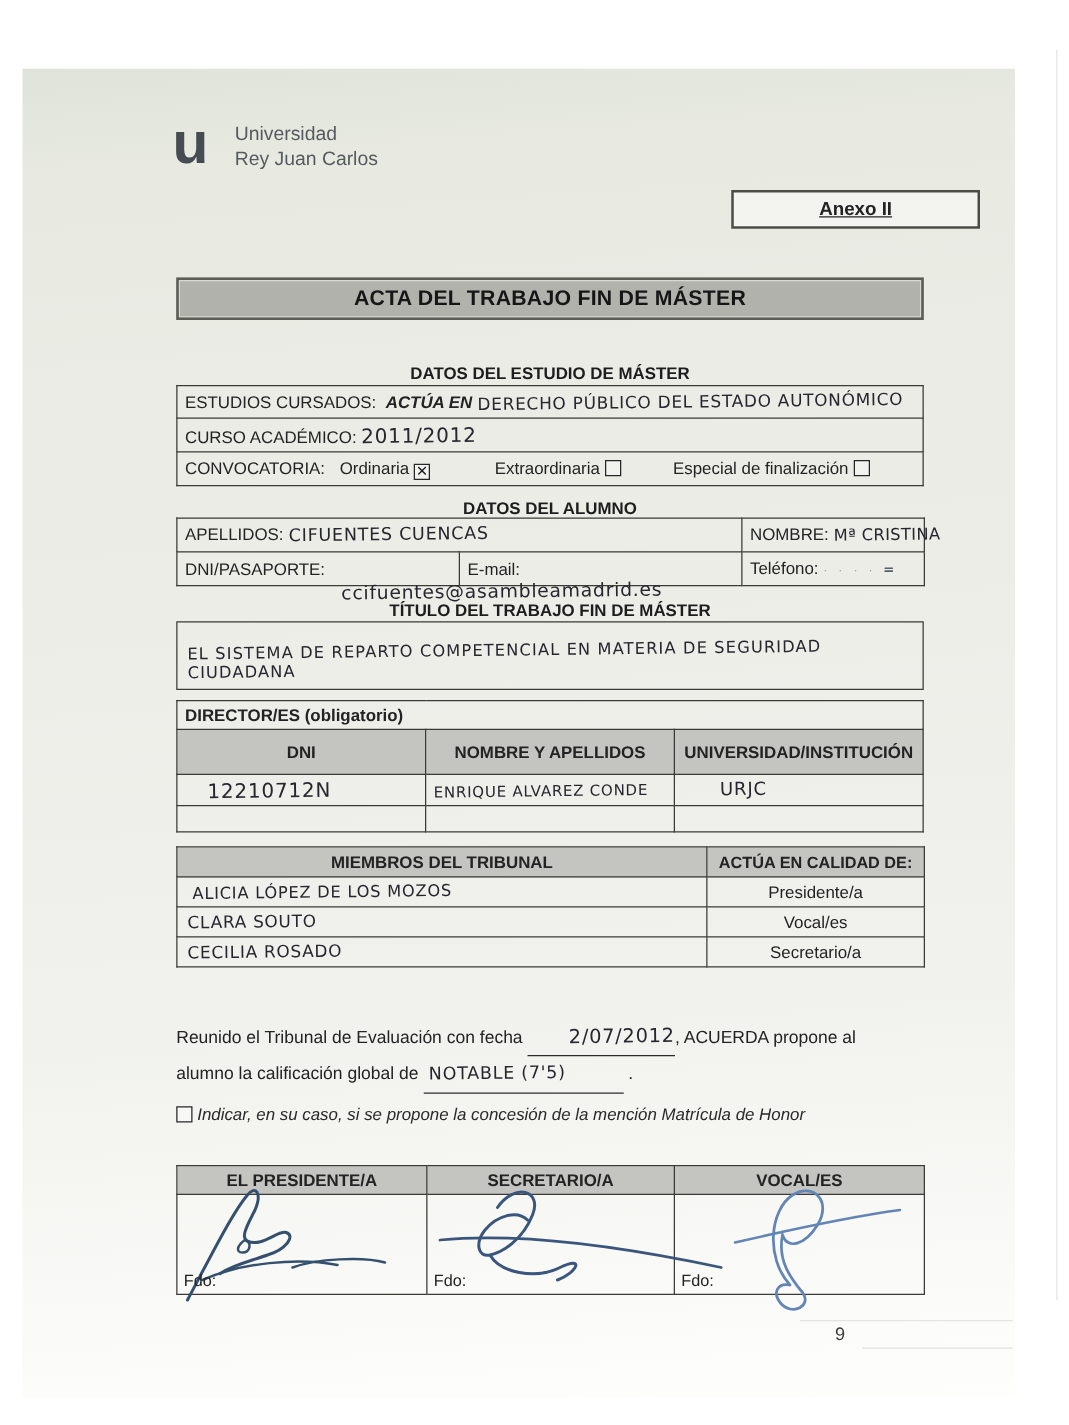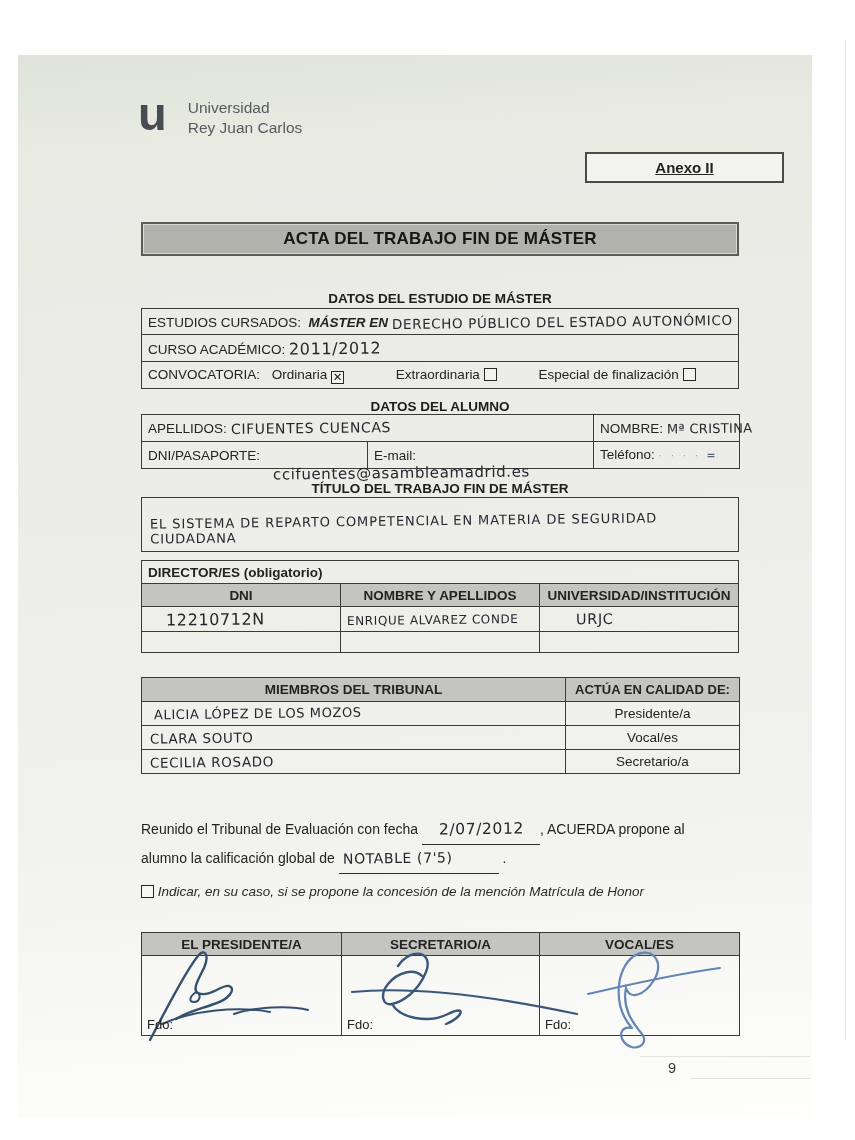--- a/index.html
+++ b/index.html
@@ -48,21 +48,21 @@
     overflow:visible; white-space:nowrap;
   }
   .gray-head { background:#c4c5c0; font-weight:bold !important; text-align:center !important; font-size:12.8px; }
 
   .cb {
     display:inline-block; width:13px; height:13px; border:1.6px solid #262626;
     font-size:11.5px; line-height:11px; text-align:center; vertical-align:-2px;
     color:#16161c; font-family:"DejaVu Sans", sans-serif; background:rgba(255,255,255,0.35);
   }
 
-  .slot { display:inline-block; border-bottom:1.5px solid #2c2c2c; text-align:center; vertical-align:baseline; }
+  .slot { display:inline-block; border-bottom:1.5px solid #2c2c2c; text-align:right; vertical-align:baseline; }
 
   .acuerdo { left:141px; top:814px; width:612px; font-size:14px; color:#232323; line-height:1.95; }
   .mencion { left:141px; top:884px; width:612px; font-size:13.5px; font-style:italic; color:#2a2a2a; }
 
   .sig-cell { position:relative; height:80px; }
   .sig-cell svg { position:absolute; overflow:visible; pointer-events:none; }
   .fdo { position:absolute; left:5px; bottom:3px; font-size:13px; color:#222; }
 
   .page-number { left:668px; top:1060px; font-size:14.5px; color:#3a3a3a; }
   .pn-line1 { left:640px; top:1056px; width:170px; height:1px; background:#e2e4df; }
@@ -94,21 +94,21 @@
   <div class="abs title-bar">
     <span>ACTA DEL TRABAJO FIN DE MÁSTER</span>
   </div>
 
   <div class="abs sec-heading" style="top:291px;">DATOS DEL ESTUDIO DE MÁSTER</div>
   <table class="form abs" style="left:141px; top:308px; width:598px;">
     <tbody>
         <tr style="height:26px;">
       <td>
         <span>ESTUDIOS CURSADOS:</span>
-        <b><i>&nbsp;<span>MÁSTER EN</span></i></b>
+        <b><i>&nbsp;<span>ACTÚA EN</span></i></b>
         <span class="hw" style="font-size:13.5px;">DERECHO PÚBLICO DEL ESTADO AUTONÓMICO</span>
       </td>
     </tr>
     <tr style="height:27px;">
       <td>
         <span>CURSO ACADÉMICO:</span>
         <span class="hw" style="font-size:16px;">2011/2012</span>
       </td>
     </tr>
     <tr style="height:27px;">
@@ -166,21 +166,21 @@
   <div class="abs sec-heading" style="top:481px;">TÍTULO DEL TRABAJO FIN DE MÁSTER</div>
   <div class="abs" style="left:141px; top:497px; width:598px; height:55px; border:1.6px solid #3a3a36; padding:15px 6px 0 8px;">
     <span class="hw" style="font-size:13px; letter-spacing:0.9px;">EL SISTEMA DE REPARTO COMPETENCIAL EN MATERIA DE SEGURIDAD CIUDADANA</span>
   </div>
 
   <table class="form abs" style="left:141px; top:560px; width:598px;">
     <tbody>
         <tr style="height:23px;">
       <td colspan="3" style="font-weight:bold;">DIRECTOR/ES (obligatorio)</td>
     </tr>
-    <tr style="height:23px;">
+    <tr style="height:36px;">
       <td class="gray-head" style="width:203px;">DNI</td>
       <td class="gray-head" style="width:196px;">NOMBRE Y APELLIDOS</td>
       <td class="gray-head" style="width:199px;">UNIVERSIDAD/INSTITUCIÓN</td>
     </tr>
     <tr style="height:25px;">
       <td><span class="hw" style="font-size:16px; margin-left:18px;">12210712N</span></td>
       <td><span class="hw" style="font-size:12px;">ENRIQUE ALVAREZ CONDE</span></td>
       <td><span class="hw" style="font-size:14.5px; margin-left:30px;">URJC</span></td>
     </tr>
     <tr style="height:21px;">

